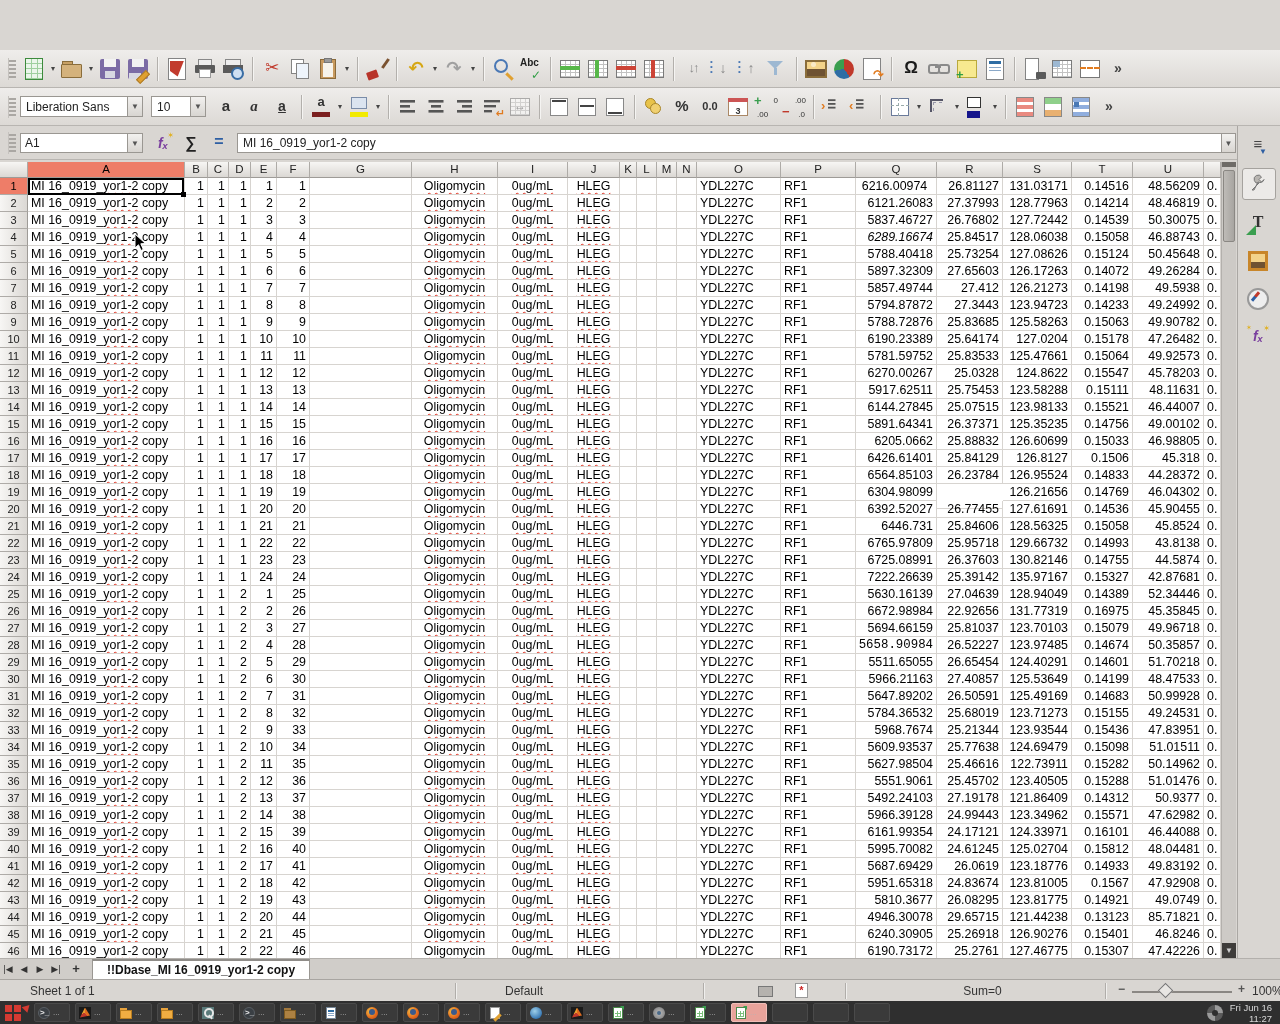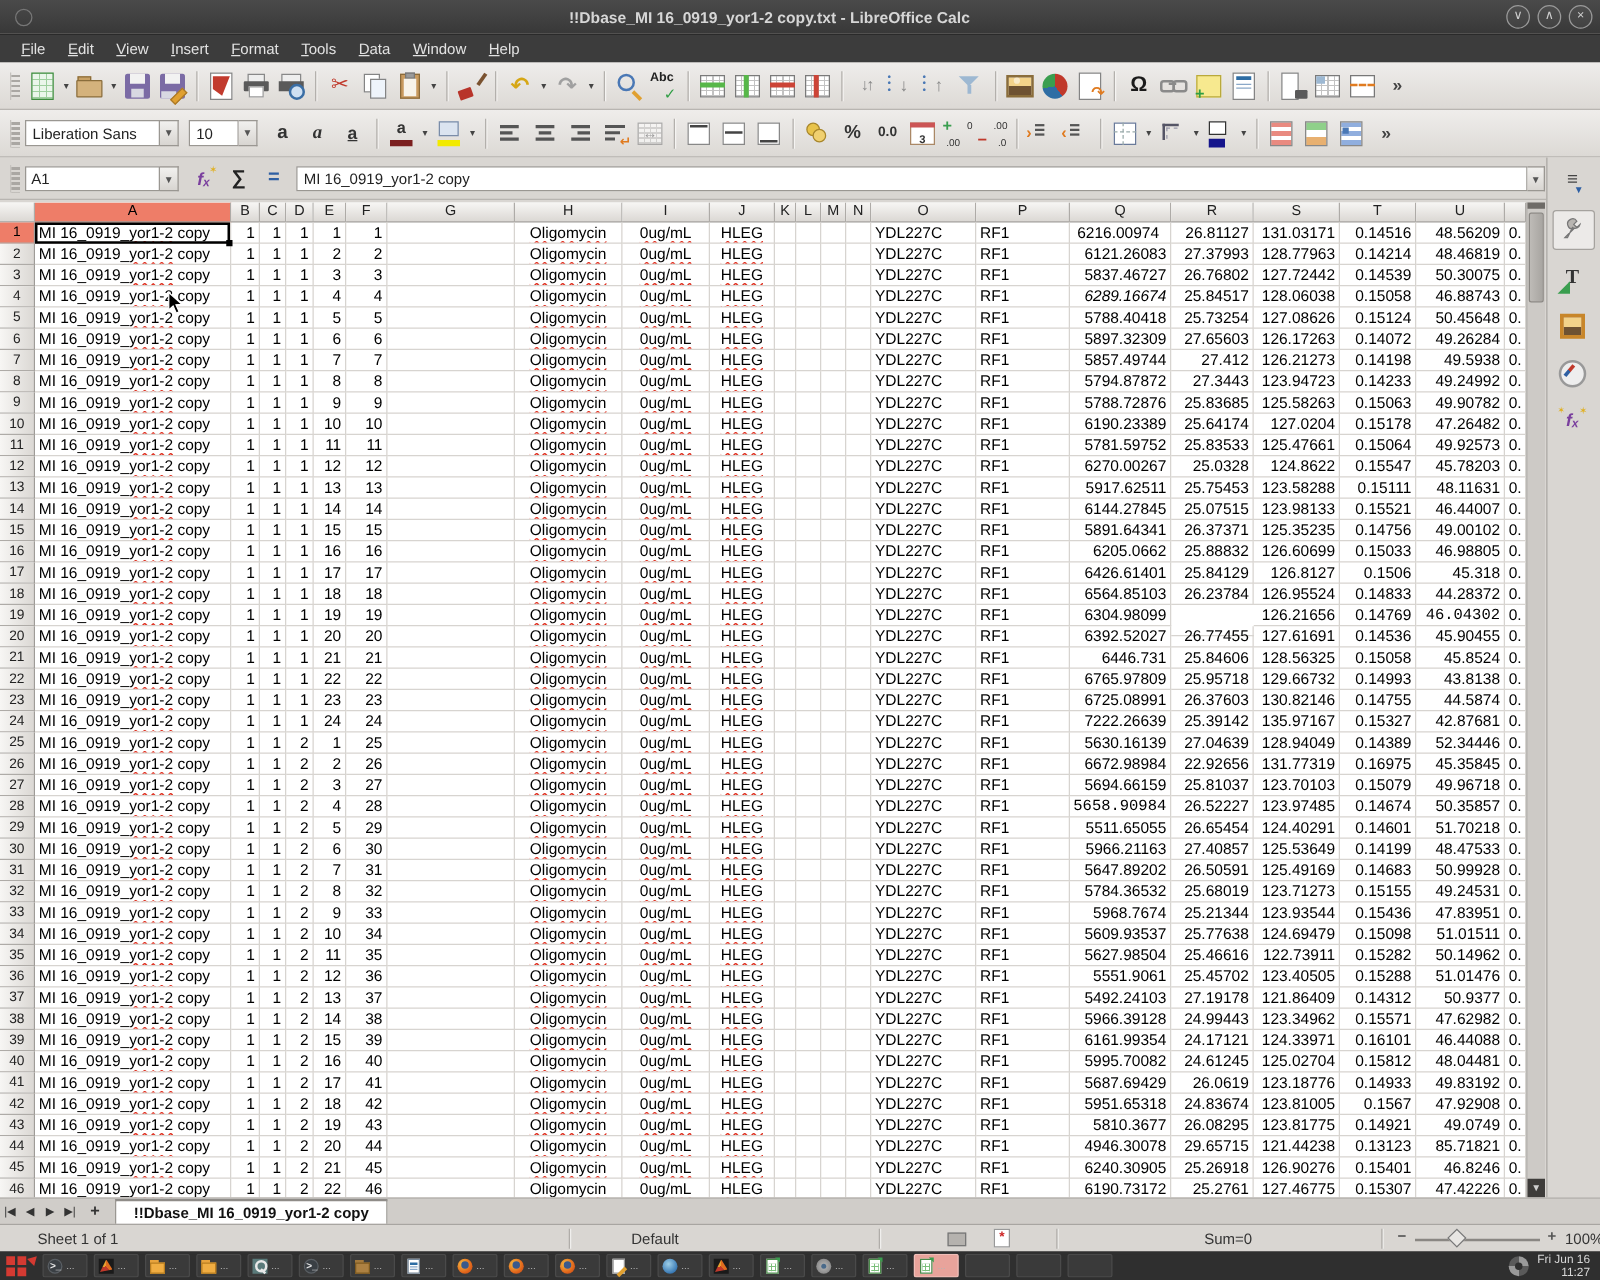--- a/index.html
+++ b/index.html
@@ -76,39 +76,21 @@
   #launcher{position:relative;width:26px;height:20px;margin-left:3px;flex:none;}
   #clock{margin-left:6px;margin-right:8px;color:#d8d8d8;font-size:9.5px;text-align:right;line-height:11px;}
   
   #cursor{position:absolute;left:134px;top:233px;z-index:99;pointer-events:none;}
 </style>
 </head>
 <body>
 
 <div id="root">
 
-  <div id="titlebar">
-    <span id="win-menu-icon"></span>
-    <span id="title-text">!!Dbase_MI 16_0919_yor1-2 copy.txt - LibreOffice Calc</span>
-    <span class="winbtn">∨</span>
-    <span class="winbtn">∧</span>
-    <span class="winbtn">×</span>
-  </div>
 
-  <div id="menubar">
-      <span class="menu-item"><u>F</u>ile</span>
-      <span class="menu-item"><u>E</u>dit</span>
-      <span class="menu-item"><u>V</u>iew</span>
-      <span class="menu-item"><u>I</u>nsert</span>
-      <span class="menu-item"><u>F</u>ormat</span>
-      <span class="menu-item"><u>T</u>ools</span>
-      <span class="menu-item"><u>D</u>ata</span>
-      <span class="menu-item"><u>W</u>indow</span>
-      <span class="menu-item"><u>H</u>elp</span>
-    </div>
 
   <div id="toolbar-standard" class="toolbar">
       <span class="grip"></span>
       <span class="tb">
         <span class="pg" style="background:#eaf6ea;border-color:#3c8a3c;background-image:repeating-linear-gradient(#0000 0 4px,#9ecf9e 4px 5px),repeating-linear-gradient(90deg,#0000 0 5px,#9ecf9e 5px 6px)"></span>
       </span>
       <span class="dd">▾</span>
       <span class="tb">
         <span style="position:absolute;left:3px;top:5px;width:9px;height:4px;background:#c8a165;border:1px solid #8a6d3b"></span>
         <span style="position:absolute;left:2px;right:3px;top:8px;bottom:4px;background:#d4b27c;border:1px solid #8a6d3b;border-radius:1px"></span>
@@ -935,21 +917,21 @@
           <div class="gc txt-l" style="width: 17px;"></div>
           <div class="gc txt-l" style="width: 20px;"></div>
           <div class="gc txt-l" style="width: 20px;"></div>
           <div class="gc txt-l" style="width: 20px;"></div>
           <div class="gc txt-l" style="width: 84px;">YDL227C</div>
           <div class="gc txt-l" style="width: 75px;">RF1</div>
           <div class="gc num" style="width: 81px;">6304.98099</div>
           <div class="gc num" style="width: 66px; margin-top: 24px;">26.35179</div>
           <div class="gc num" style="width: 69px;">126.21656</div>
           <div class="gc num" style="width: 61px;">0.14769</div>
-          <div class="gc num" style="width: 71px; font-family: Liberation Mono, monospace;">46.04302</div>
+          <div class="gc num" style="width: 71px;">46.04302</div>
           <div class="gc txt-l" style="width: 17px;">0.</div>
         </div>
         <div class="grid-row">
           <div class="gc rhead" style="width: 28px;">20</div>
           <div class="gc txt-l" style="width: 157px;">MI 16_0919_<span class="sq">yor1-2</span> copy</div>
           <div class="gc num" style="width: 23px;">1</div>
           <div class="gc num" style="width: 21px;">1</div>
           <div class="gc num" style="width: 22px;">1</div>
           <div class="gc num" style="width: 26px;">20</div>
           <div class="gc num" style="width: 33px;">20</div>

